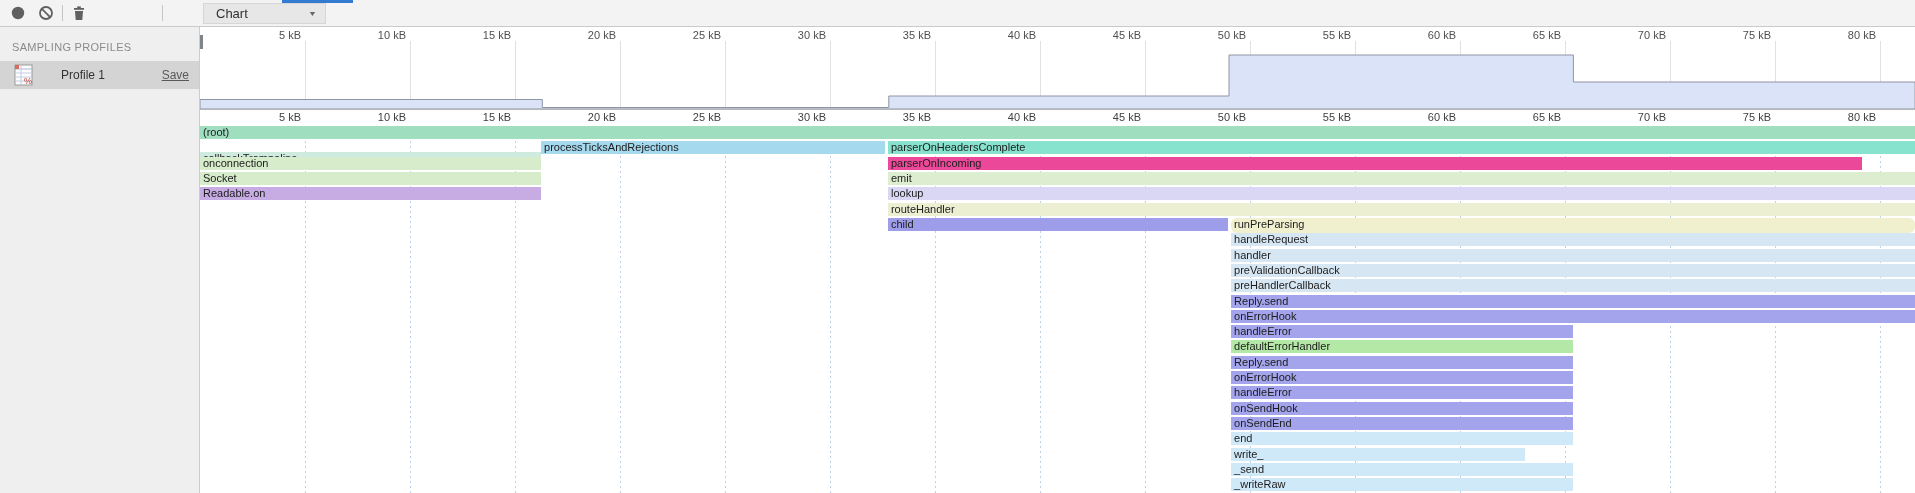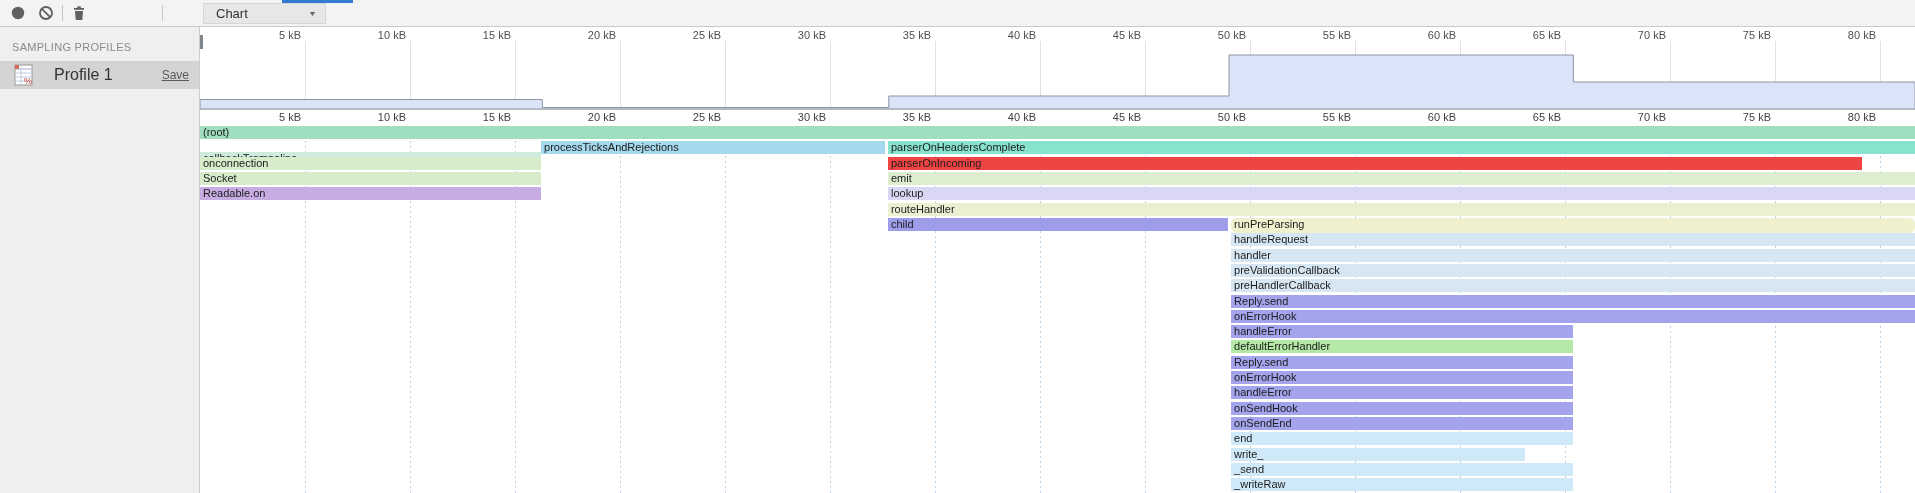--- a/index.html
+++ b/index.html
@@ -27,21 +27,21 @@
   .sidebar { position: absolute; left: 0; top: 27px; width: 200px; height: 466px;
              background: #efefef; border-right: 1px solid #cccccc; }
   .sb-header { padding: 13px 12px 10px 12px; font-size: 13px; color: #333;
                border-bottom: 1px solid #e2e2e2; }
   .sb-section { padding: 14px 12px 8px 12px; font-size: 11px; color: #8a8a8a;
                 letter-spacing: .3px; }
   .sb-item { position: relative; height: 28px; display: flex; align-items: center;
              padding: 0 8px 0 14px; cursor: pointer; }
   .sb-item.selected { background: #d4d4d4; }
   .p-icon { width: 20px; height: 22px; display: inline-block; flex: 0 0 auto; }
-  .p-name { font-size: 16px; color: #333; margin-left: 20px; flex: 1; }
+  .p-name { font-size: 12px; color: #333; margin-left: 27px; flex: 1; }
   .p-save { font-size: 12px; color: #595959; text-decoration: underline; cursor: pointer;
             margin-right: 2px; }
 
   
   .main { position: absolute; left: 200px; top: 27px; width: 1715px; height: 466px;
           background: #fff; }
   .overview { position: absolute; left: 0; top: 0; width: 1715px; height: 82px; }
   .ov-grid-line { position: absolute; top: 14px; height: 68px; width: 1px; background: #e1e1e1; }
   .tick-label { position: absolute; top: 2px; font-size: 11px; color: #4f4f4f;
                 transform: translateX(-100%); white-space: nowrap; }
@@ -191,21 +191,21 @@
           <div class="fl-grid-line" style="left: 1470px;"></div>
           <div class="fl-grid-line" style="left: 1575px;"></div>
           <div class="fl-grid-line" style="left: 1680px;"></div>
         </div>
       <div id="fl-rows">
           <div class="bar" style="left: 0px; width: 1772px; top: 0px; height: 13px; background: rgb(159, 223, 192);">(root)</div>
           <div class="bar" style="left: 0px; width: 341.04px; top: 15px; height: 13px; background: rgb(207, 234, 223); margin-top: 11px;">callbackTrampoline</div>
           <div class="bar" style="left: 341.04px; width: 343.98px; top: 15px; height: 13px; background: rgb(165, 217, 238);">processTicksAndRejections</div>
           <div class="bar" style="left: 687.96px; width: 1027.11px; top: 15px; height: 13px; background: rgb(135, 227, 205);">parserOnHeadersComplete</div>
           <div class="bar" style="left: 0px; width: 341.04px; top: 31px; height: 13px; background: rgb(214, 236, 202);">onconnection</div>
-          <div class="bar" style="left: 687.96px; width: 974px; top: 31px; height: 13px; background: #ef4444;">parserOnIncoming</div>
+          <div class="bar" style="left: 687.96px; width: 974px; top: 31px; height: 13px; background: #ec4899;">parserOnIncoming</div>
           <div class="bar" style="left: 0px; width: 341.04px; top: 46px; height: 13px; background: rgb(214, 236, 202);">Socket</div>
           <div class="bar" style="left: 687.96px; width: 1027.11px; top: 46px; height: 13px; background: rgb(220, 237, 208);">emit</div>
           <div class="bar" style="left: 0px; width: 341.04px; top: 61px; height: 13px; background: rgb(199, 171, 227);">Readable.on</div>
           <div class="bar" style="left: 687.96px; width: 1027.11px; top: 61px; height: 13px; background: rgb(217, 215, 244);">lookup</div>
           <div class="bar" style="left: 687.96px; width: 1027.11px; top: 77px; height: 13px; background: rgb(237, 239, 210);">routeHandler</div>
           <div class="bar dotted" style="left: 687.96px; width: 339.99px; top: 92px; height: 13px; background: rgb(158, 157, 234);">child</div>
           <div class="bar" style="left: 1031.1px; width: 683.97px; top: 92px; height: 15px; background: rgb(240, 240, 207); border-radius: 6px;">runPreParsing</div>
           <div class="bar" style="left: 1031.1px; width: 683.97px; top: 107px; height: 13px; background: rgb(214, 230, 242);">handleRequest</div>
           <div class="bar" style="left: 1031.1px; width: 683.97px; top: 123px; height: 13px; background: rgb(214, 230, 242);">handler</div>
           <div class="bar" style="left: 1031.1px; width: 683.97px; top: 138px; height: 13px; background: rgb(214, 230, 242);">preValidationCallback</div>

